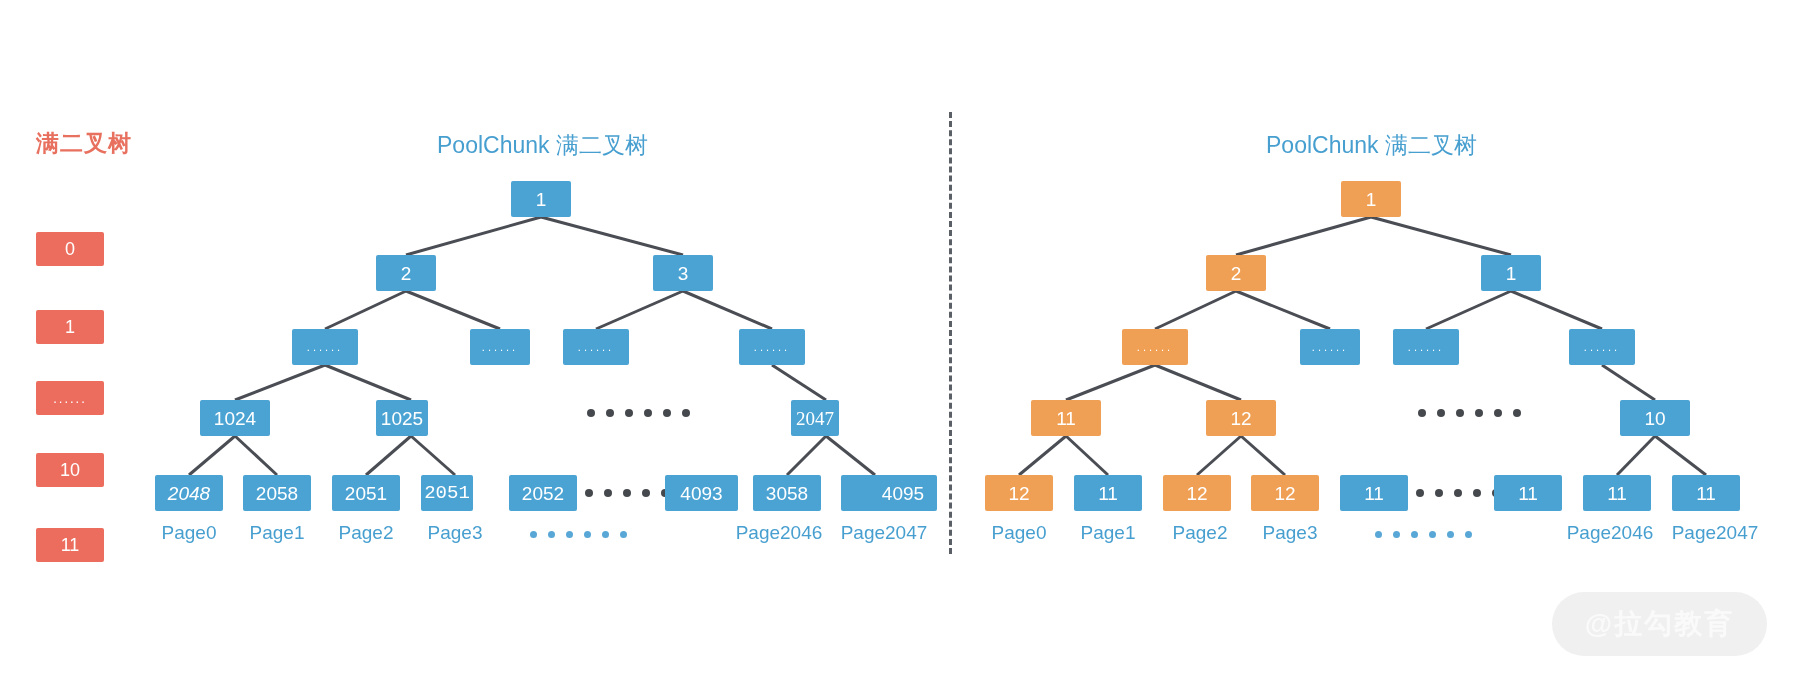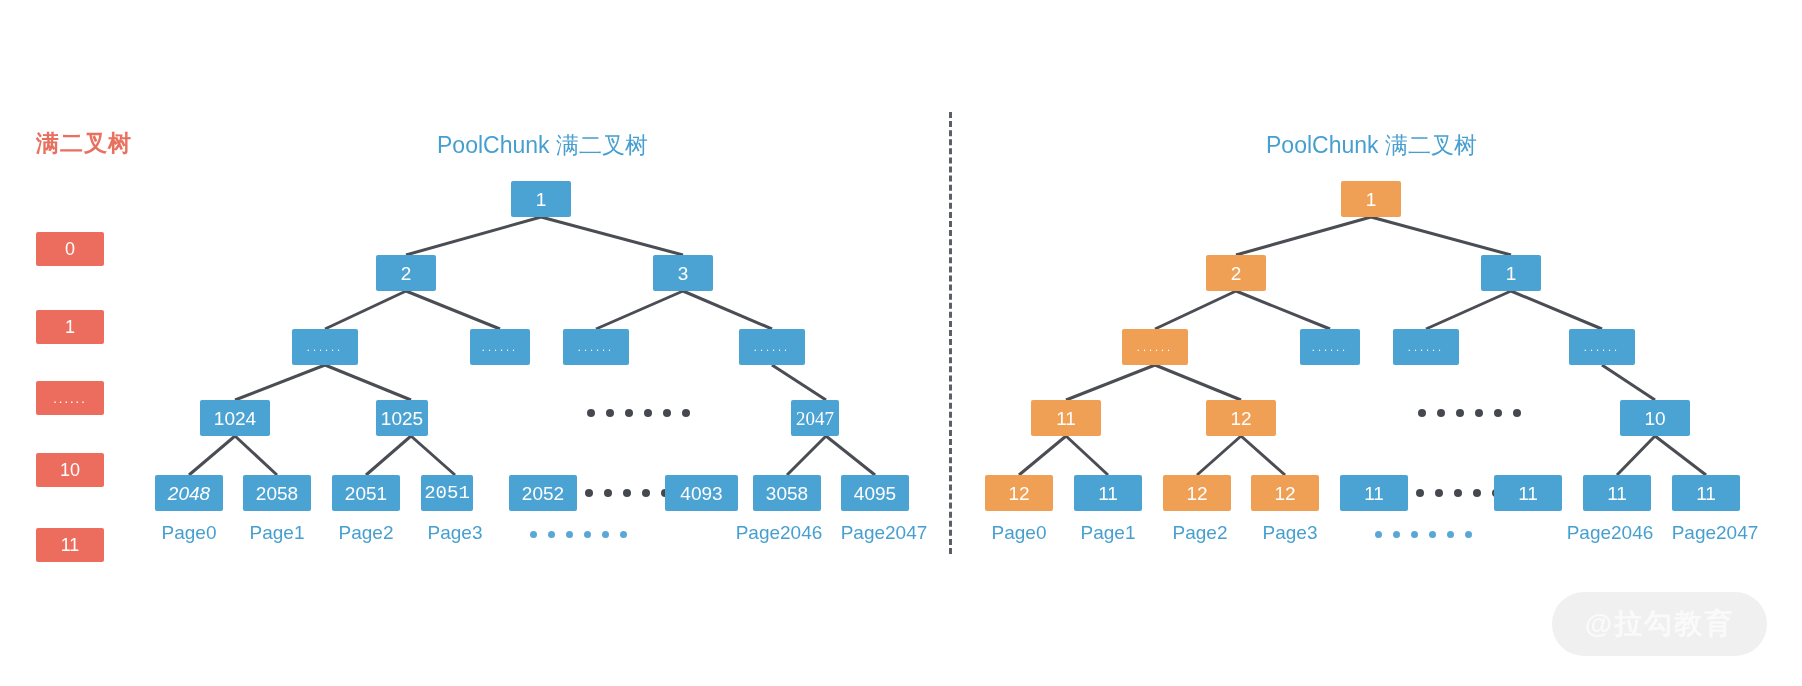--- a/index.html
+++ b/index.html
@@ -121,21 +121,21 @@
       <div class="node blue" style="width: 70px; left: 200px; top: 400px;">1024</div>
       <div class="node blue" style="width: 52px; left: 376px; top: 400px;">1025</div>
       <div class="node blue" style="width: 48px; left: 791px; top: 400px; font-family: Liberation Serif, serif;">2047</div>
       <div class="node blue" style="width: 68px; left: 155px; top: 475px; font-style: italic;">2048</div>
       <div class="node blue" style="width: 68px; left: 243px; top: 475px;">2058</div>
       <div class="node blue" style="width: 68px; left: 332px; top: 475px;">2051</div>
       <div class="node blue" style="width: 52px; left: 421px; top: 475px; font-family: Liberation Mono, monospace;">2051</div>
       <div class="node blue" style="width: 68px; left: 509px; top: 475px;">2052</div>
       <div class="node blue" style="width: 73px; left: 665px; top: 475px;">4093</div>
       <div class="node blue" style="width: 68px; left: 753px; top: 475px;">3058</div>
-      <div class="node blue" style="width: 68px; left: 841px; top: 475px;">4095</div>
+      <div class="node blue" style="width: 68px; left: 841px; top: 475px; padding-left: 28px;">4095</div>
       <div class="dotrow" style="left: 587px; top: 409px;">
         <i></i>
         <i></i>
         <i></i>
         <i></i>
         <i></i>
         <i></i>
       </div>
       <div class="dotrow" style="left: 585px; top: 489px;">
         <i></i>

